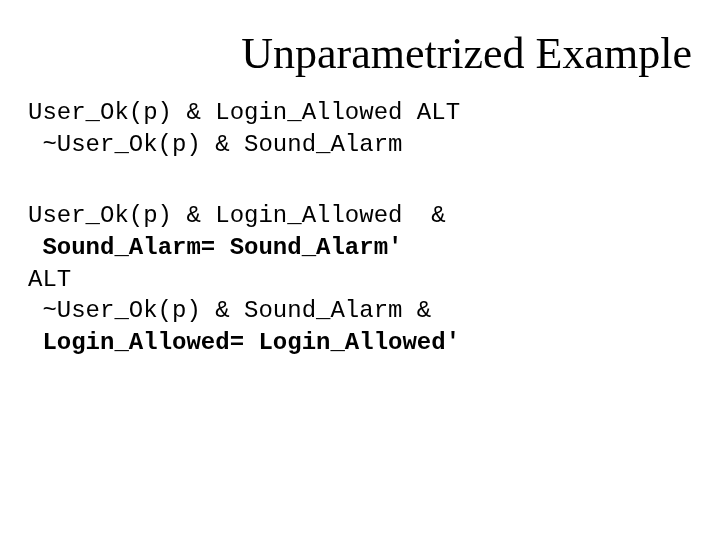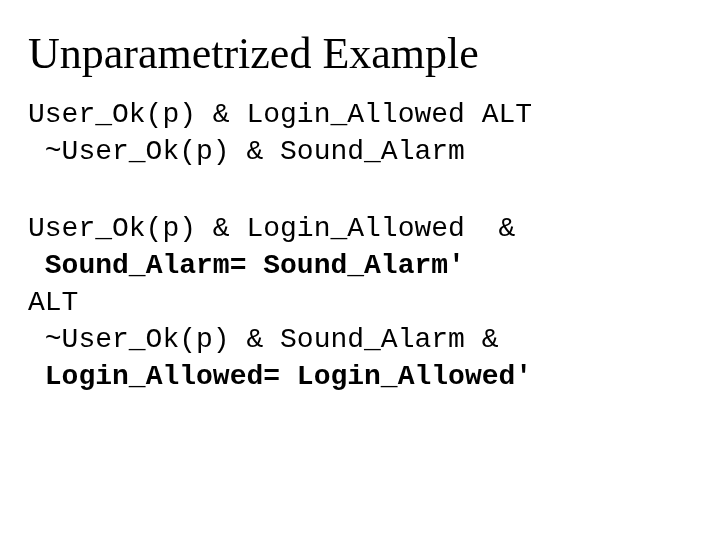--- a/index.html
+++ b/index.html
@@ -12,27 +12,27 @@
     color: #000000;
   }
   .slide {
     box-sizing: border-box;
     width: 720px;
     height: 540px;
     padding: 28px 28px 28px 28px;
   }
   .title {
     font-size: 44px;
-    text-align: left;
+    text-align: right;
     margin-bottom: 18px;
     font-weight: normal;
   }
   .block {
     font-family: 'Courier New', Courier, monospace;
-    font-size: 28px;
+    font-size: 24px;
     line-height: 1.32;
     white-space: pre;
     letter-spacing: 0px;
   }
   .spacer {
     height: 40px;
   }
   .bold {
     font-weight: bold;
     margin-top: 40px;

